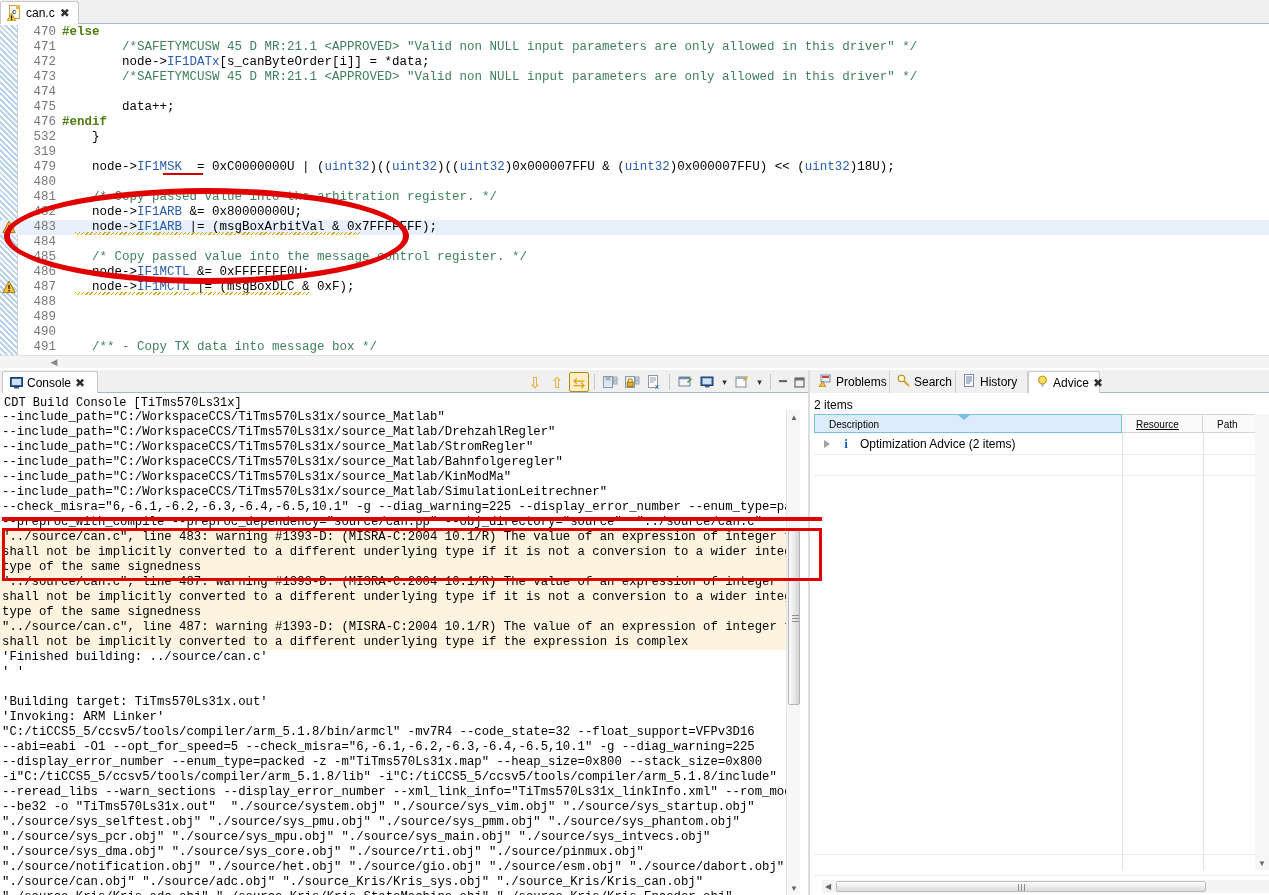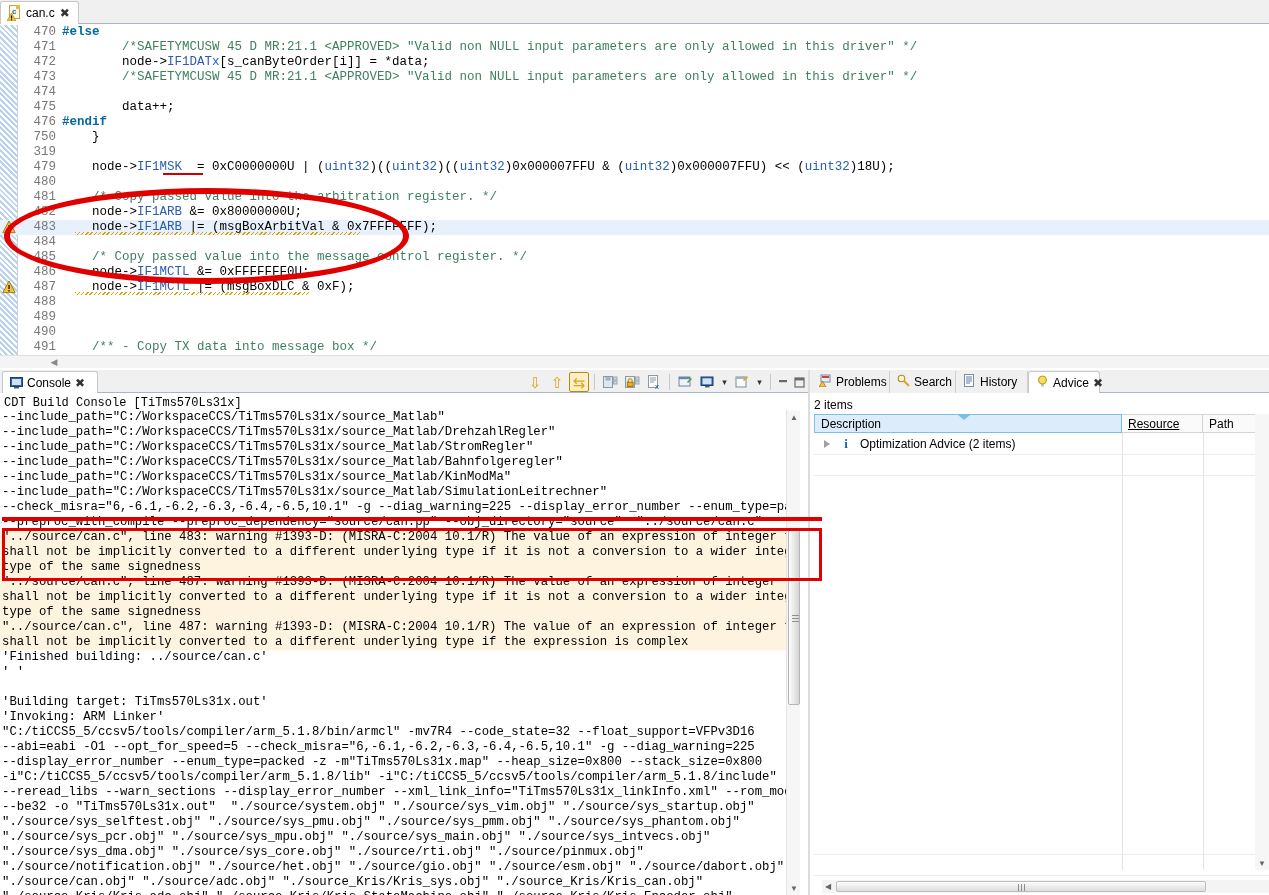--- a/index.html
+++ b/index.html
@@ -70,21 +70,21 @@
   .cline {
     position:absolute; left:0; width:1269px; height:15px; line-height:15px;
     white-space: pre;
   }
   .cline.hl { background:#e8f0fb; }
   .lnum {
     position:absolute; left:18px; width:38px; text-align:right;
     color:#787878; font-family:"Liberation Mono", monospace; font-size:12.5px;
   }
   .ctext { position:absolute; left:62px; white-space:pre; }
-  .kw { color:#0369a1; font-weight:bold; }
+  .kw { color:#4d7c0f; font-weight:bold; }
   .cmt { color:#3f7f5f; }
   .typ { color:#2a5db0; }
   .plain { color:#000; }
   .warnmark {
     position:absolute; left:2px; width:14px; height:14px;
   }
   .squiggle {
     position:absolute; height:3px;
     background: repeating-linear-gradient(135deg,#d8a000 0 1px,transparent 1px 3px);
   }
@@ -188,21 +188,21 @@
   .advice-count {
     position:absolute; left:4px; top:28px; font-size:12px;
   }
   .adv-head {
     position:absolute; left:4px; top:44px; width:455px; height:19px;
     display:flex;
   }
   .adv-col {
     height:19px; line-height:19px;
     border:1px solid #d4d4d4; border-left:none;
-    background:#fafafa; padding-left:6px; font-size:12px;
+    background:#fafafa; padding-left:14px; font-size:10px;
   }
   .adv-col.sel { background:#dcecfa; border:1px solid #79c0e8; }
   .sortarrow {
     position:absolute; left:148px; top:45px; width:0;height:0;
     border-left:6px solid transparent; border-right:6px solid transparent;
     border-top:5px solid #79c0e8;
   }
   .adv-row {
     position:absolute; left:4px; height:20px; line-height:20px;
     font-size:12px; display:flex; align-items:center;
@@ -263,21 +263,21 @@
 
     <div class="gutter"></div>
     <div class="codearea" id="codearea">
         <div class="cline" style="top: 0px;"><span class="lnum">470</span><span class="ctext"><span class="kw">#else</span></span></div>
         <div class="cline" style="top: 15px;"><span class="lnum">471</span><span class="ctext"><span class="plain">        </span><span class="cmt">/*SAFETYMCUSW 45 D MR:21.1 &lt;APPROVED&gt; "Valid non NULL input parameters are only allowed in this driver" */</span></span></div>
         <div class="cline" style="top: 30px;"><span class="lnum">472</span><span class="ctext"><span class="plain">        node-&gt;</span><span class="typ">IF1DATx</span><span class="plain">[s_canByteOrder[i]] = *data;</span></span></div>
         <div class="cline" style="top: 45px;"><span class="lnum">473</span><span class="ctext"><span class="plain">        </span><span class="cmt">/*SAFETYMCUSW 45 D MR:21.1 &lt;APPROVED&gt; "Valid non NULL input parameters are only allowed in this driver" */</span></span></div>
         <div class="cline" style="top: 60px;"><span class="lnum">474</span><span class="ctext"><span class="plain">        </span></span></div>
         <div class="cline" style="top: 75px;"><span class="lnum">475</span><span class="ctext"><span class="plain">        data++;</span></span></div>
         <div class="cline" style="top: 90px;"><span class="lnum">476</span><span class="ctext"><span class="kw">#endif</span></span></div>
-        <div class="cline" style="top: 105px;"><span class="lnum">750</span><span class="ctext"><span class="plain">    }</span></span></div>
+        <div class="cline" style="top: 105px;"><span class="lnum">532</span><span class="ctext"><span class="plain">    }</span></span></div>
         <div class="cline" style="top: 120px;"><span class="lnum">319</span><span class="ctext"></span></div>
         <div class="cline" style="top: 135px;"><span class="lnum">479</span><span class="ctext"><span class="plain">    node-&gt;</span><span class="typ">IF1MSK</span><span class="plain">  = 0xC0000000U | (</span><span class="typ">uint32</span><span class="plain">)((</span><span class="typ">uint32</span><span class="plain">)((</span><span class="typ">uint32</span><span class="plain">)0x000007FFU &amp; (</span><span class="typ">uint32</span><span class="plain">)0x000007FFU) &lt;&lt; (</span><span class="typ">uint32</span><span class="plain">)18U);</span></span></div>
         <div class="cline" style="top: 150px;"><span class="lnum">480</span><span class="ctext"></span></div>
         <div class="cline" style="top: 165px;"><span class="lnum">481</span><span class="ctext"><span class="plain">    </span><span class="cmt">/* Copy passed value into the arbitration register. */</span></span></div>
         <div class="cline" style="top: 180px;"><span class="lnum">482</span><span class="ctext"><span class="plain">    node-&gt;</span><span class="typ">IF1ARB</span><span class="plain"> &amp;= 0x80000000U;</span></span></div>
         <div class="cline hl" style="top: 195px;"><span class="lnum">483</span><span class="ctext"><span class="plain">    node-&gt;</span><span class="typ">IF1ARB</span><span class="plain"> |= (msgBoxArbitVal &amp; 0x7FFFFFFF);</span></span><span class="warnmark"><svg viewBox="0 0 14 14" width="14" height="14">
               <polygon points="7,1 13.2,12.6 0.8,12.6" fill="#f3c23b" stroke="#9c7310" stroke-width="0.9"></polygon>
               <rect x="6.3" y="5" width="1.5" height="4" fill="#3a2a00"></rect>
               <rect x="6.3" y="10" width="1.5" height="1.5" fill="#3a2a00"></rect>
             </svg></span></div>

